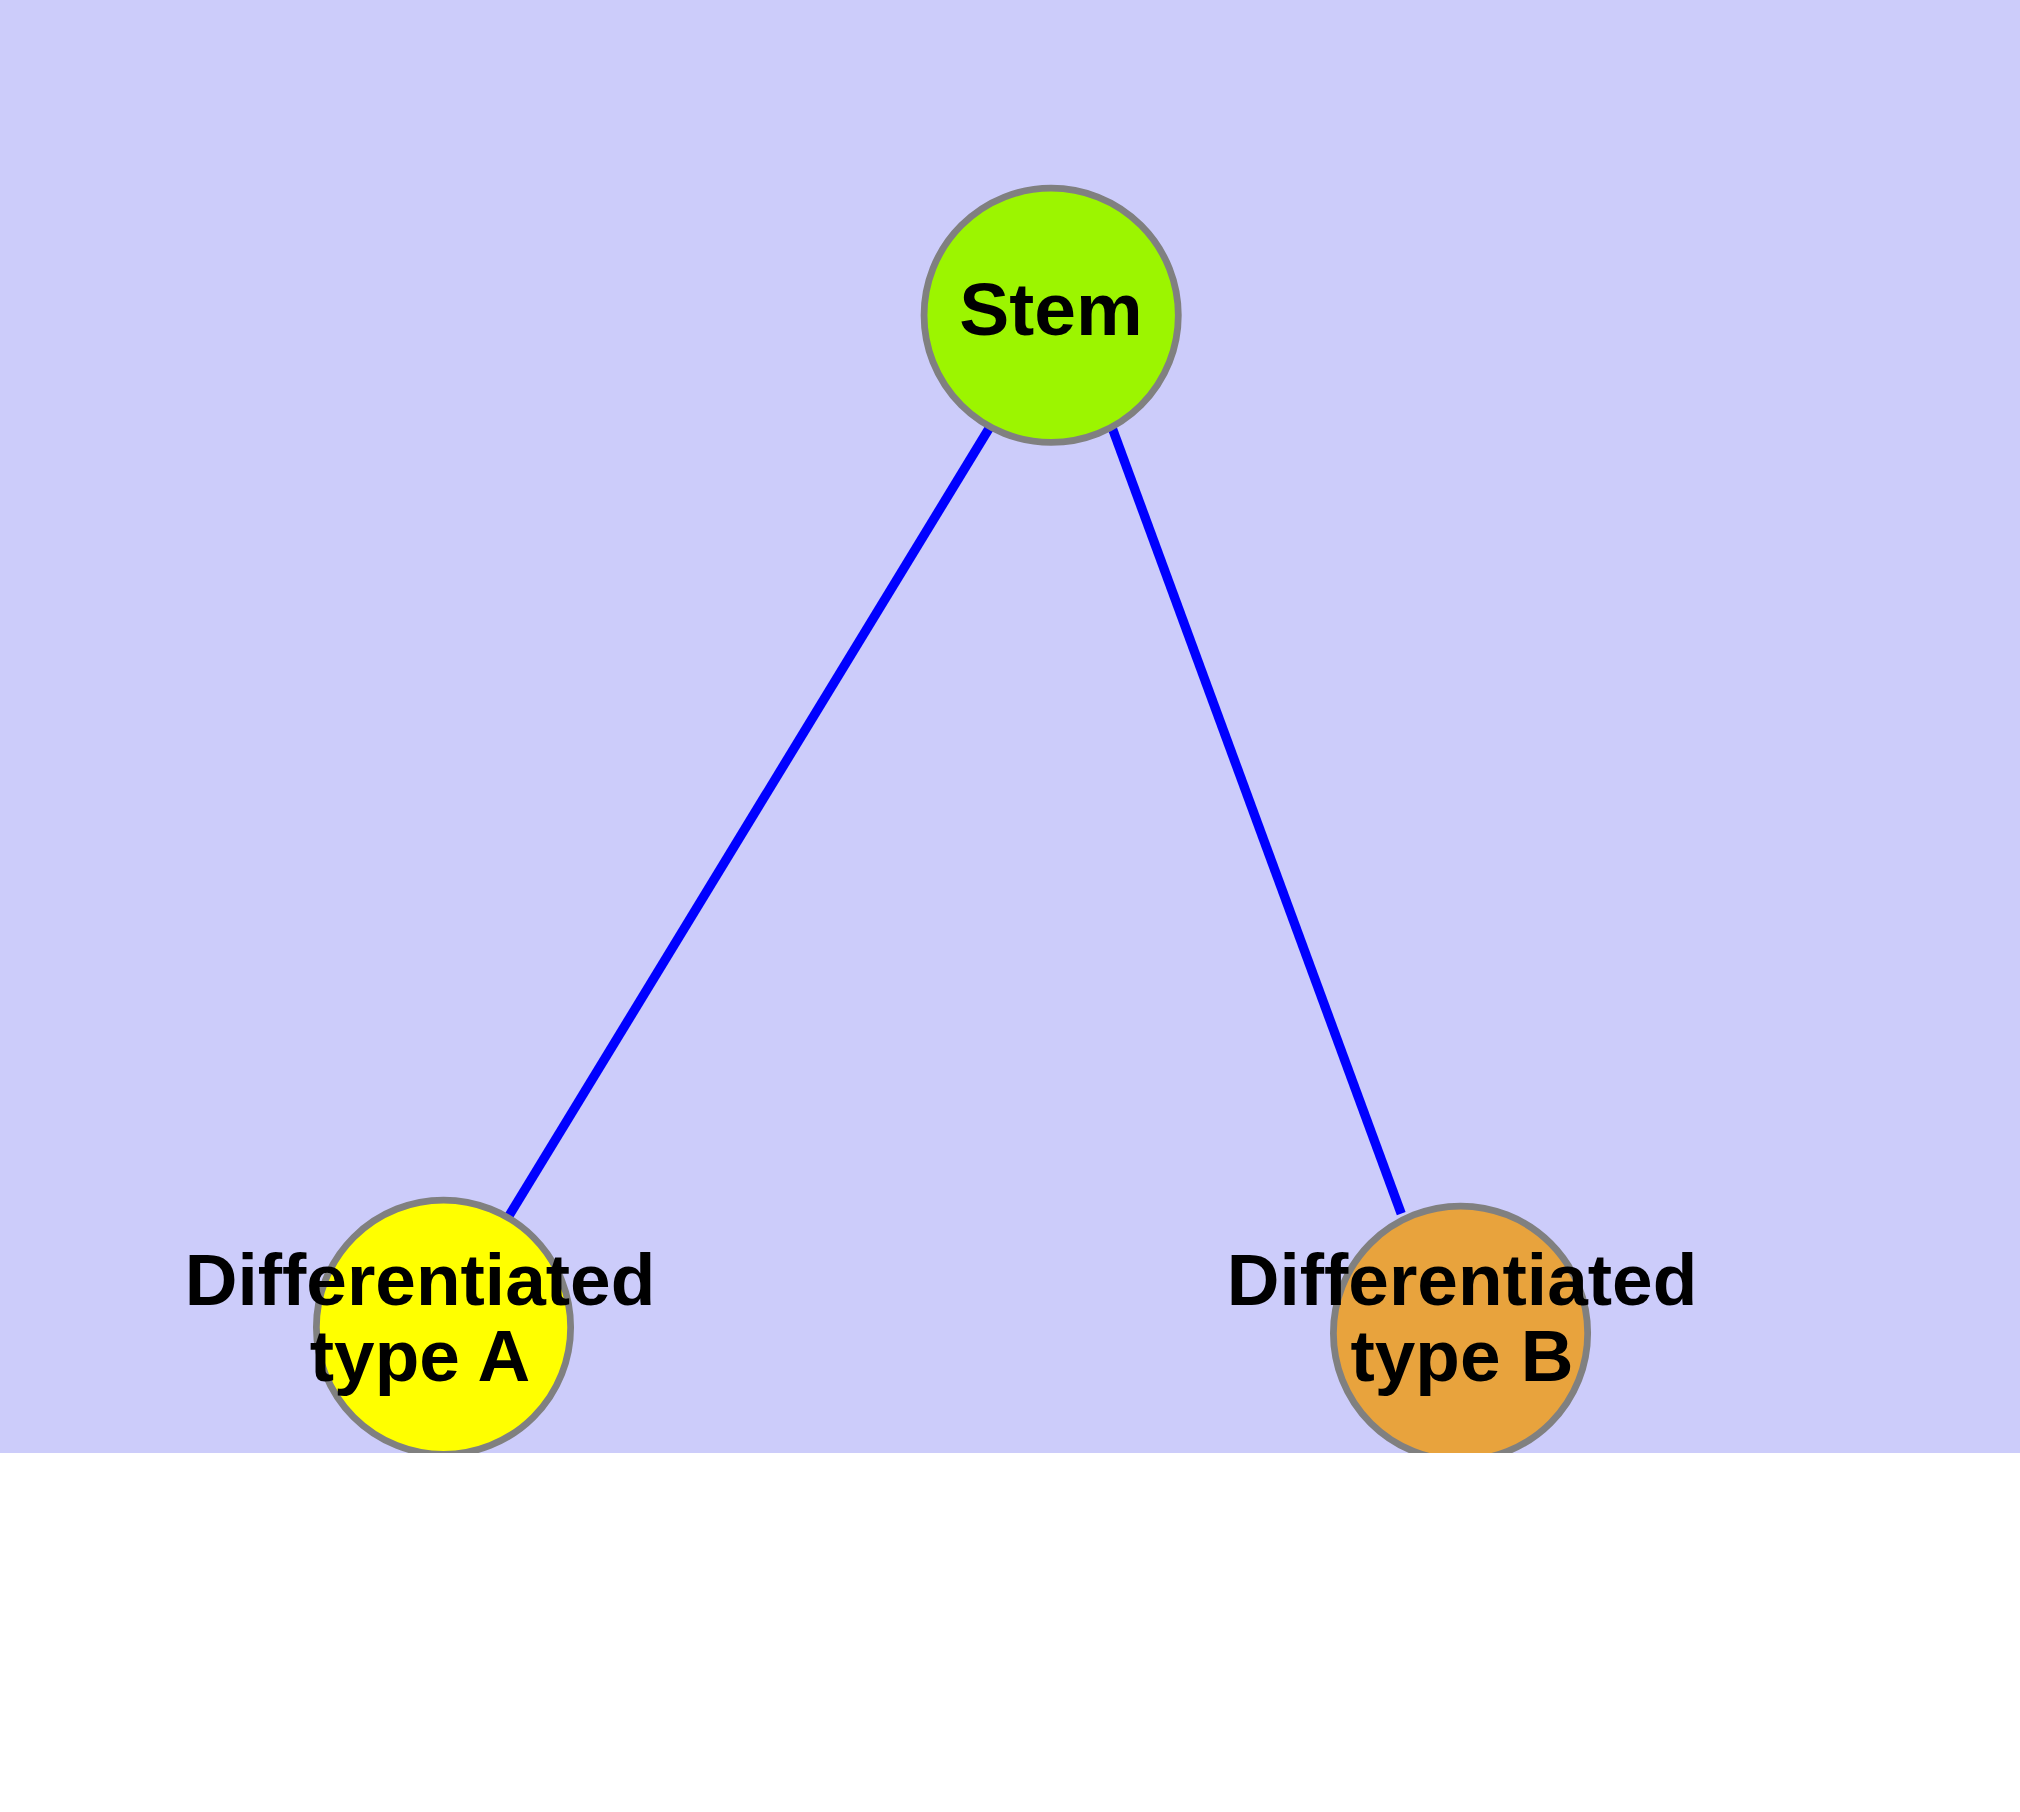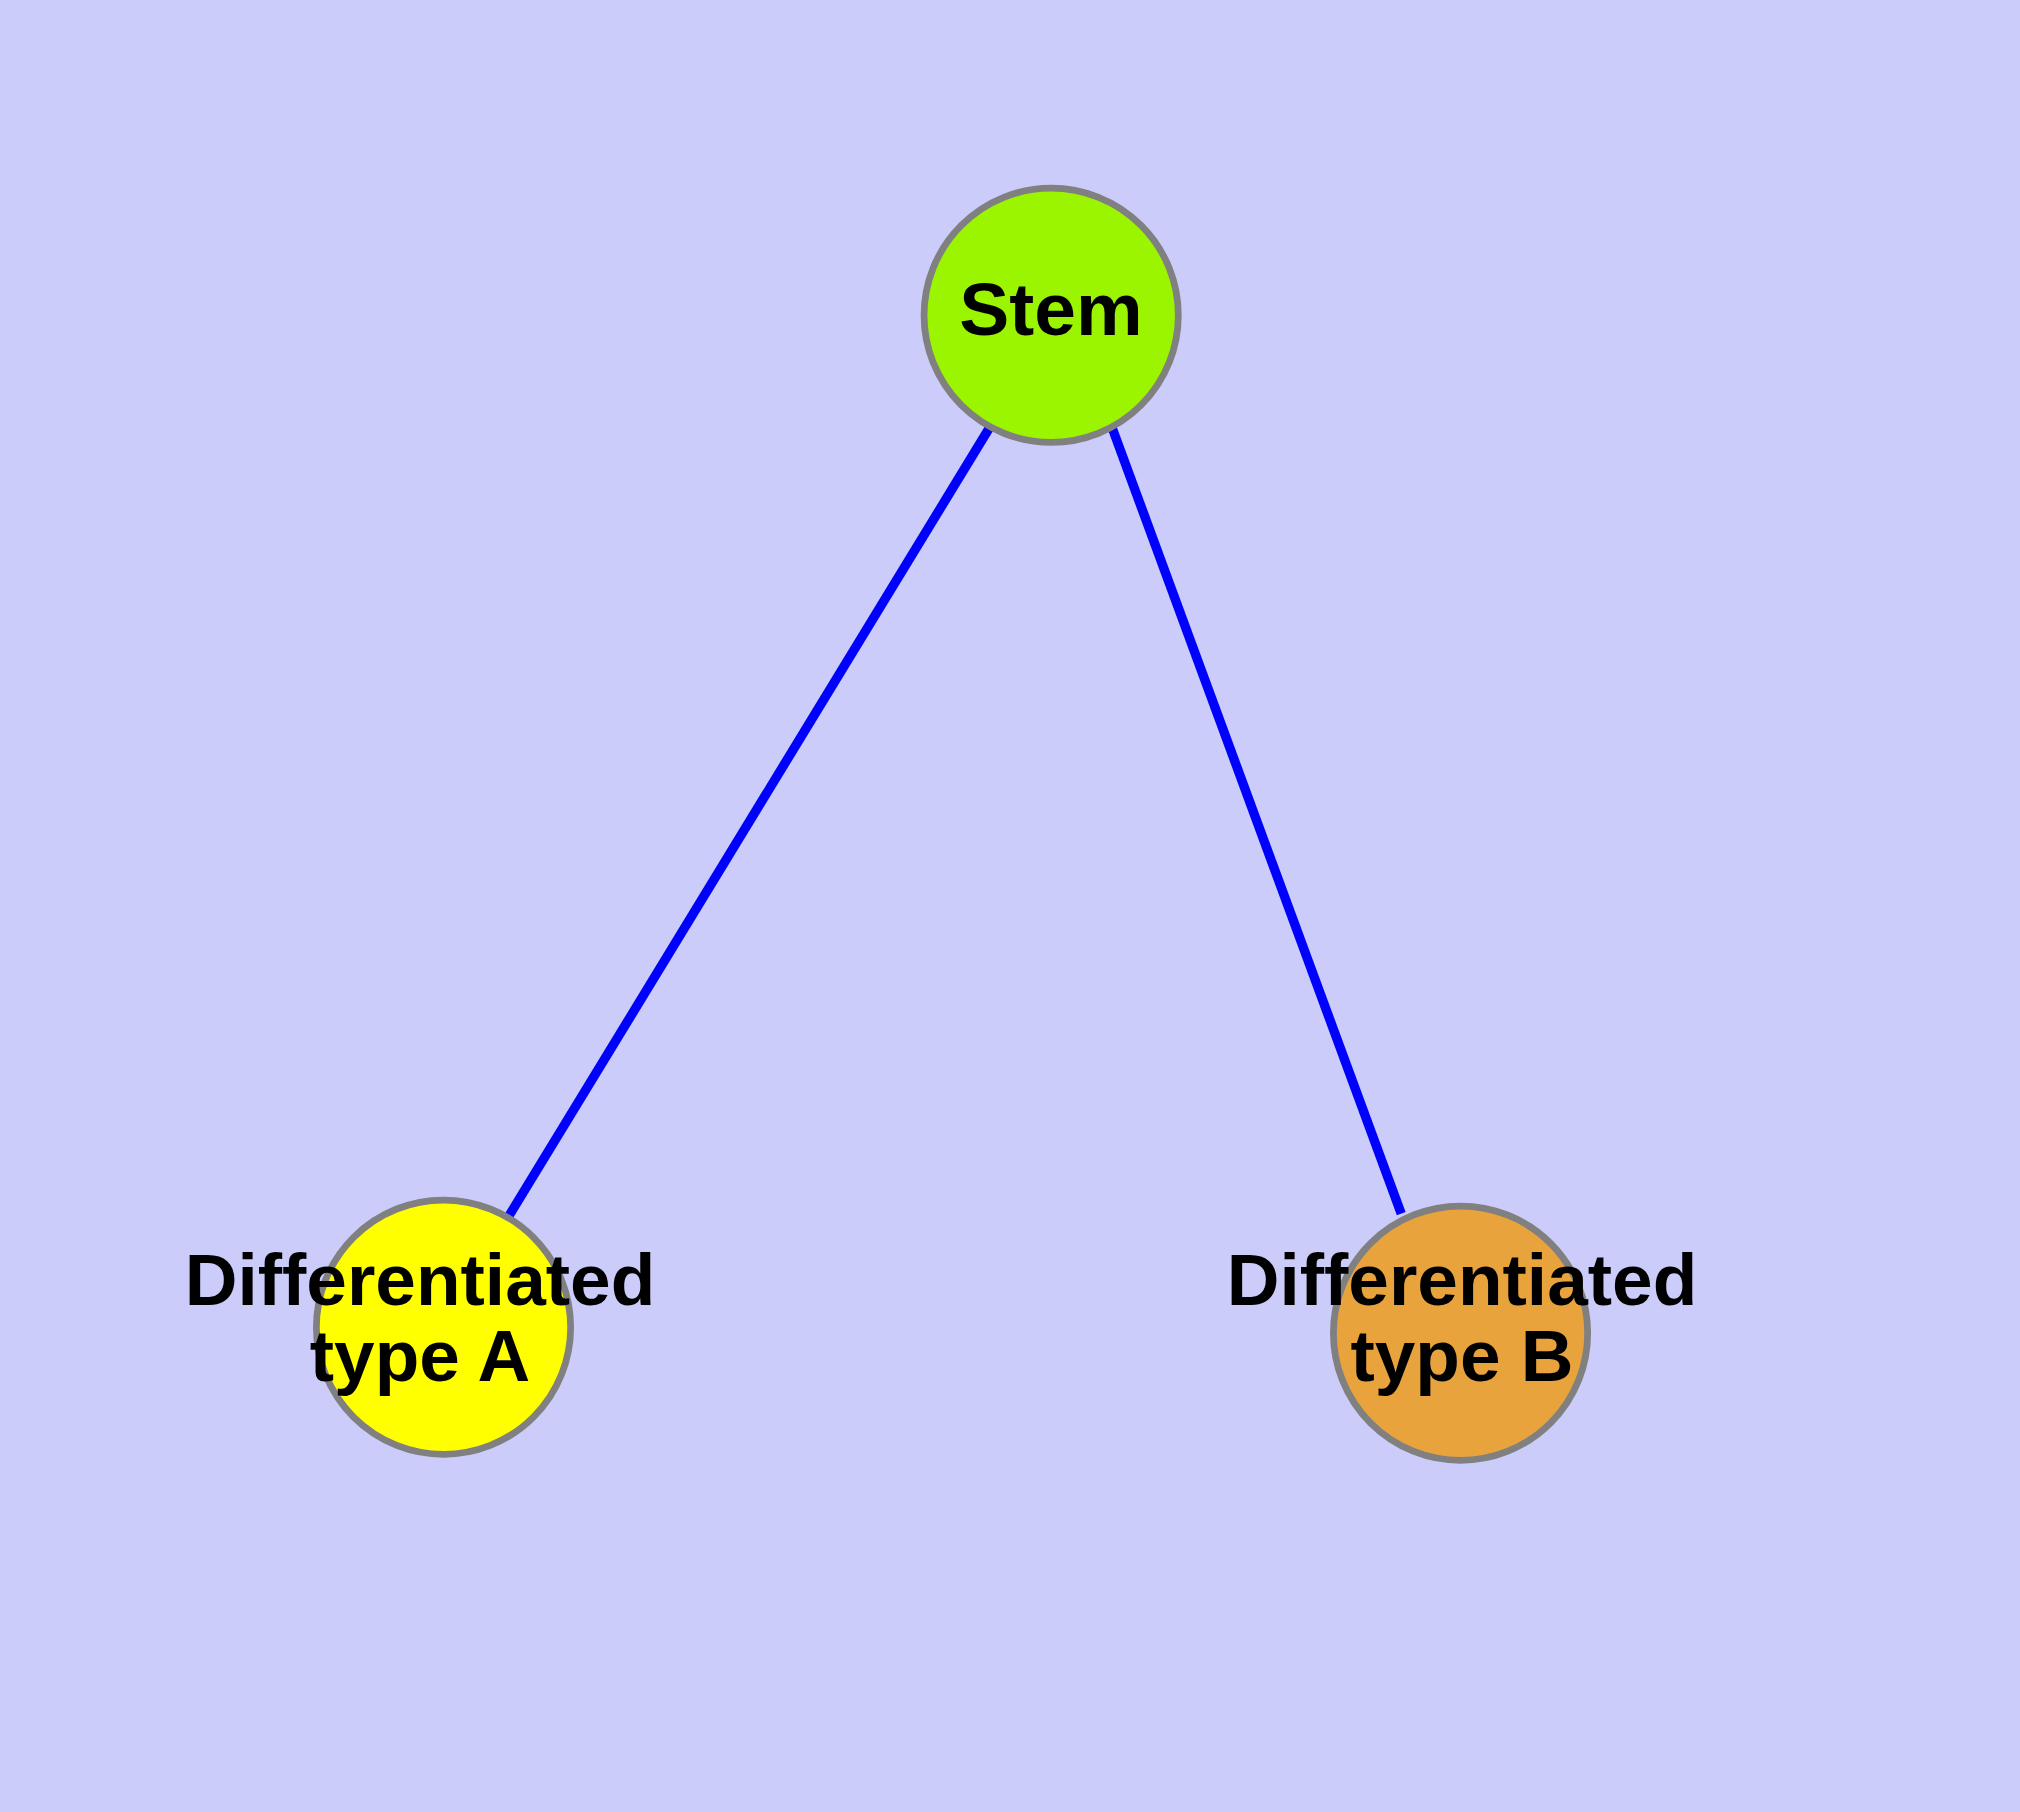--- a/index.html
+++ b/index.html
@@ -3,21 +3,21 @@
 <meta charset="utf-8">
 <style>
   html, body {
     margin: 0;
     padding: 0;
     background: #ffffff;
   }
   #canvas {
     position: relative;
     width: 2021px;
-    height: 1812px;
+    height: 1453px;
     overflow: hidden;
     font-family: "Liberation Sans", sans-serif;
   }
   #bg-rect {
     position: absolute;
     left: 0; top: 0;
     width: 2021px;
     height: 1812px;
     background: #ccccfa;
   }

